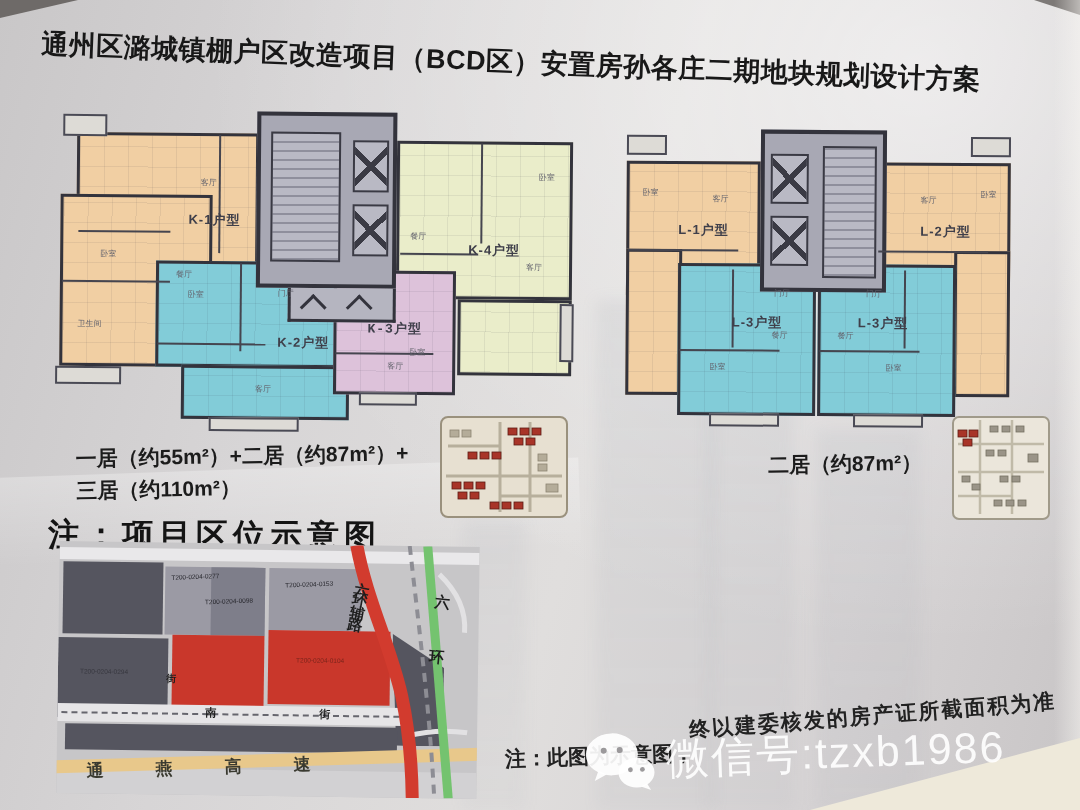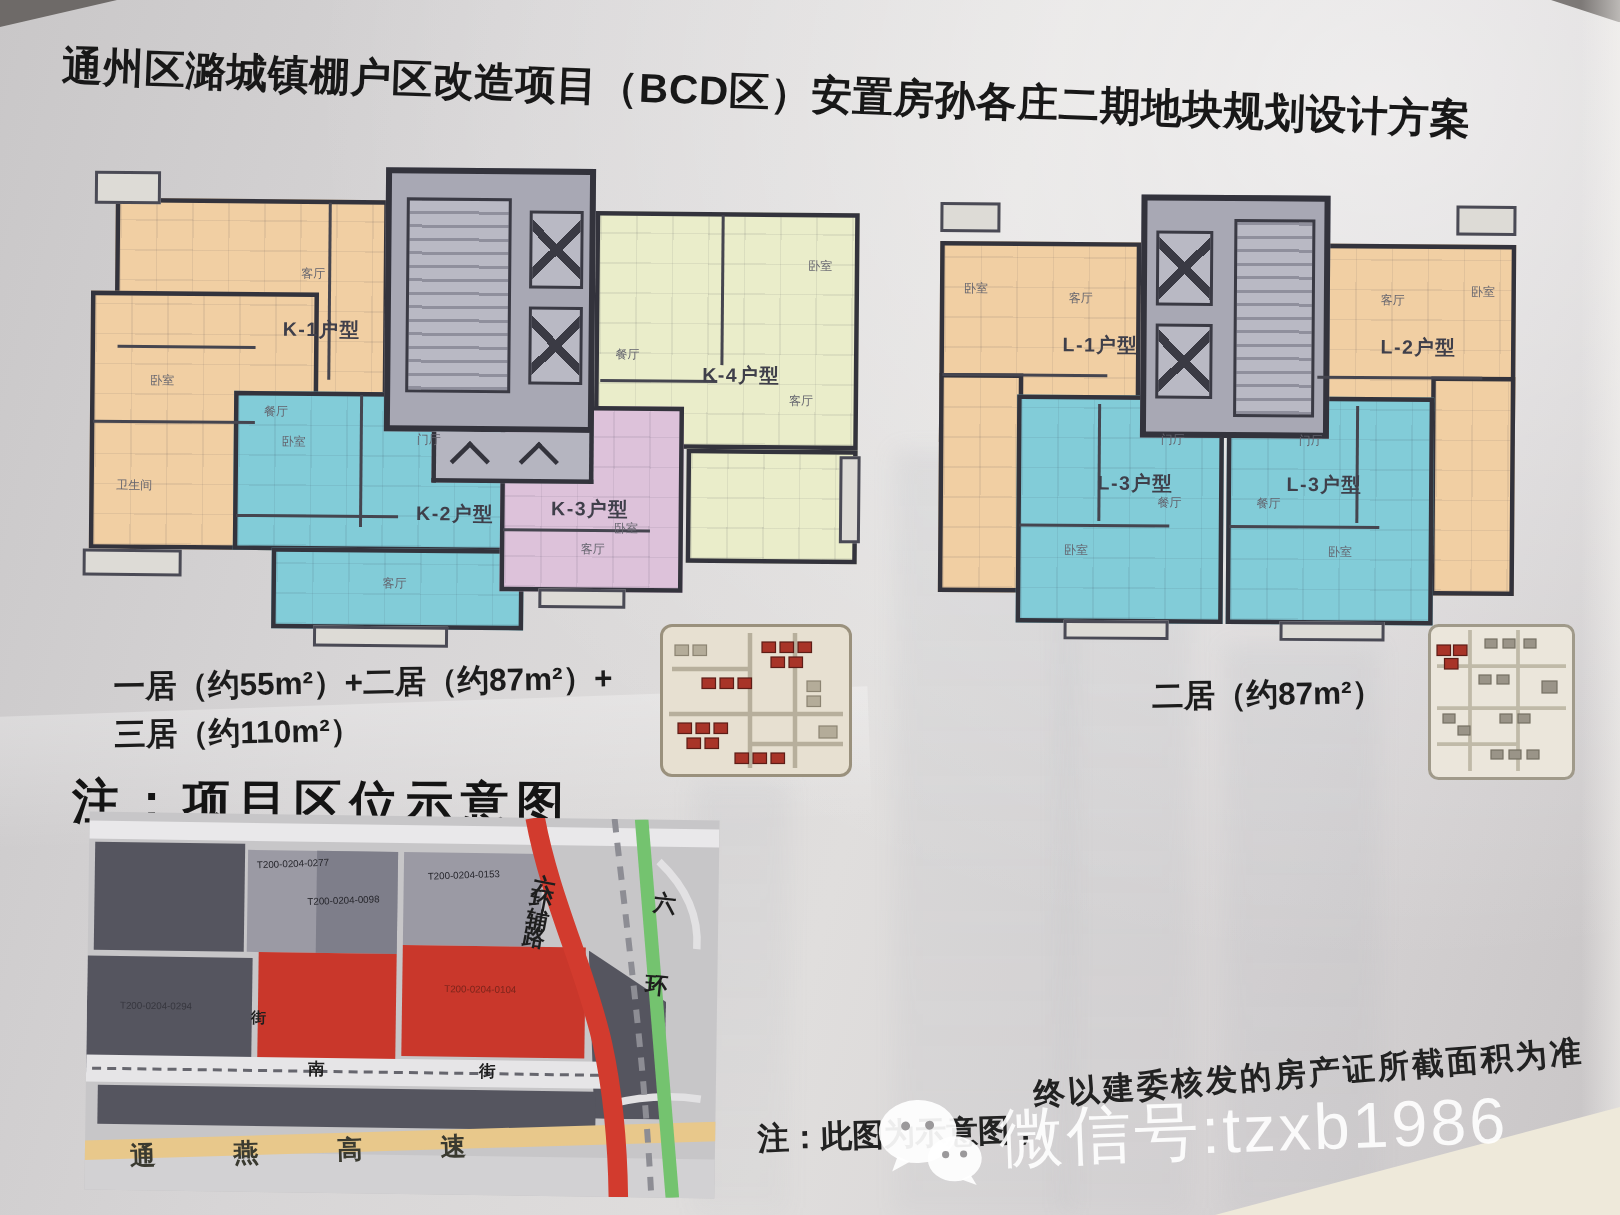--- a/index.html
+++ b/index.html
@@ -114,21 +114,21 @@
     <div class="iwall" style="left:18px;top:120px;width:92px;height:2px;"></div>
     <div class="iwall" style="left:420px;top:30px;width:2px;height:100px;"></div>
     <div class="iwall" style="left:340px;top:140px;width:78px;height:2px;"></div>
     <div class="iwall" style="left:180px;top:152px;width:2px;height:88px;"></div>
     <div class="iwall" style="left:98px;top:232px;width:108px;height:2px;"></div>
     <div class="iwall" style="left:276px;top:240px;width:98px;height:2px;"></div>
     <div class="iwall" style="left:2px;top:170px;width:108px;height:2px;"></div>
 
     <div class="unit-label" style="left:128px;top:100px;">K-1户型</div>
     <div class="unit-label" style="left:218px;top:222px;">K-2户型</div>
-    <div class="unit-label" style="left:308px;top:218px;">K-3户型</div>
+    <div class="unit-label" style="left:308px;top:207px;font-family:Liberation Mono, monospace;">K-3户型</div>
     <div class="unit-label" style="left:408px;top:128px;">K-4户型</div>
 
     <div class="room-label" style="left:40px;top:138px;">卧室</div>
     <div class="room-label" style="left:140px;top:66px;">客厅</div>
     <div class="room-label" style="left:116px;top:158px;">餐厅</div>
     <div class="room-label" style="left:18px;top:208px;">卫生间</div>
     <div class="room-label" style="left:350px;top:118px;">餐厅</div>
     <div class="room-label" style="left:466px;top:148px;">客厅</div>
     <div class="room-label" style="left:478px;top:58px;">卧室</div>
     <div class="room-label" style="left:128px;top:178px;">卧室</div>
@@ -156,21 +156,21 @@
     <div class="balc" style="left:86px;top:284px;width:70px;height:13px;"></div>
     <div class="balc" style="left:230px;top:284px;width:70px;height:13px;"></div>
 
     <div class="iwall" style="left:108px;top:140px;width:2px;height:78px;"></div>
     <div class="iwall" style="left:280px;top:140px;width:2px;height:78px;"></div>
     <div class="iwall" style="left:56px;top:220px;width:100px;height:2px;"></div>
     <div class="iwall" style="left:196px;top:220px;width:100px;height:2px;"></div>
     <div class="iwall" style="left:4px;top:120px;width:110px;height:2px;"></div>
     <div class="iwall" style="left:254px;top:120px;width:110px;height:2px;"></div>
 
-    <div class="unit-label" style="left:84px;top:92px;">L-1户型</div>
+    <div class="unit-label" style="left:54px;top:92px;">L-1户型</div>
     <div class="unit-label" style="left:296px;top:92px;">L-2户型</div>
     <div class="unit-label" style="left:108px;top:184px;">L-3户型</div>
     <div class="unit-label" style="left:234px;top:184px;">L-3户型</div>
 
     <div class="room-label" style="left:18px;top:58px;">卧室</div>
     <div class="room-label" style="left:88px;top:64px;">客厅</div>
     <div class="room-label" style="left:296px;top:64px;">客厅</div>
     <div class="room-label" style="left:356px;top:58px;">卧室</div>
     <div class="room-label" style="left:86px;top:232px;">卧室</div>
     <div class="room-label" style="left:262px;top:232px;">卧室</div>

